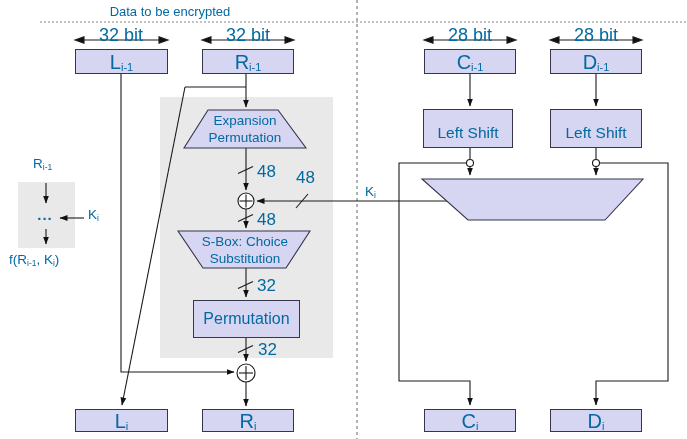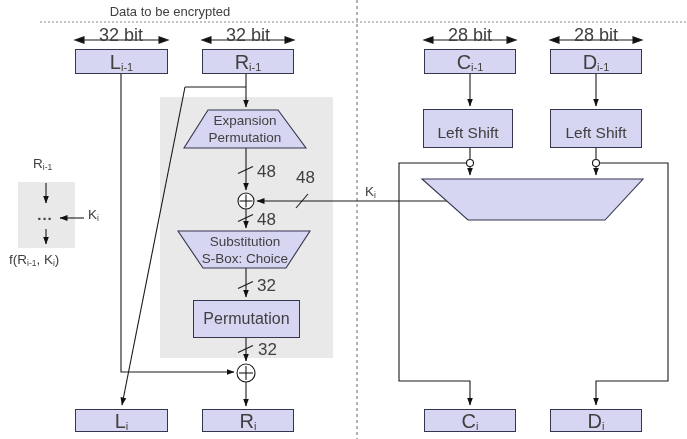--- a/index.html
+++ b/index.html
@@ -1,18 +1,18 @@
 <!DOCTYPE html>
 <html><head>
 <meta charset="utf-8">
 <style>
   html,body{margin:0;padding:0;background:#fff;}
   #stage{
     position:relative;width:687px;height:439px;background:#ffffff;
-    font-family:"Liberation Sans", sans-serif;color:#404040;overflow:hidden;
+    font-family:"Liberation Sans", sans-serif;color:#0369a1;overflow:hidden;
   }
   .panel{position:absolute;background:#e9e9e9;z-index:1;}
   svg.wires{position:absolute;left:0;top:0;z-index:2;}
   .box{
     position:absolute;z-index:3;background:#d6d6f2;border:1px solid #35354d;
     display:flex;align-items:center;justify-content:center;box-sizing:border-box;
   }
   .reg-main{font-size:20px;line-height:20px;}
   .reg-sub{font-size:11px;transform:translateY(5px);}
   .ls-text{font-size:15.5px;padding-top:9px;}
@@ -172,22 +172,22 @@
 
   <div class="box" style="left:193px;top:300px;width:107px;height:38px;">
     <span class="perm-text">Permutation</span>
   </div>
 
   <div class="trap-text" style="left:184px;top:112px;width:122px;">
     <div>Expansion</div>
     <div>Permutation</div>
   </div>
   <div class="trap-text" style="left:181px;top:233px;width:128px;">
+    <div>S-Box: Choice</div>
     <div>Substitution</div>
-    <div>S-Box: Choice</div>
   </div>
 
   <div class="lbl wnum" style="left:257px;top:162px;">48</div>
   <div class="lbl wnum" style="left:296px;top:168px;">48</div>
   <div class="lbl wnum" style="left:257px;top:210px;">48</div>
   <div class="lbl wnum" style="left:257px;top:276px;">32</div>
   <div class="lbl wnum" style="left:258px;top:340px;">32</div>
 
   <div class="lbl leg" style="left:365px;top:184px;">
     <span>K</span><span class="sub8">i</span>

